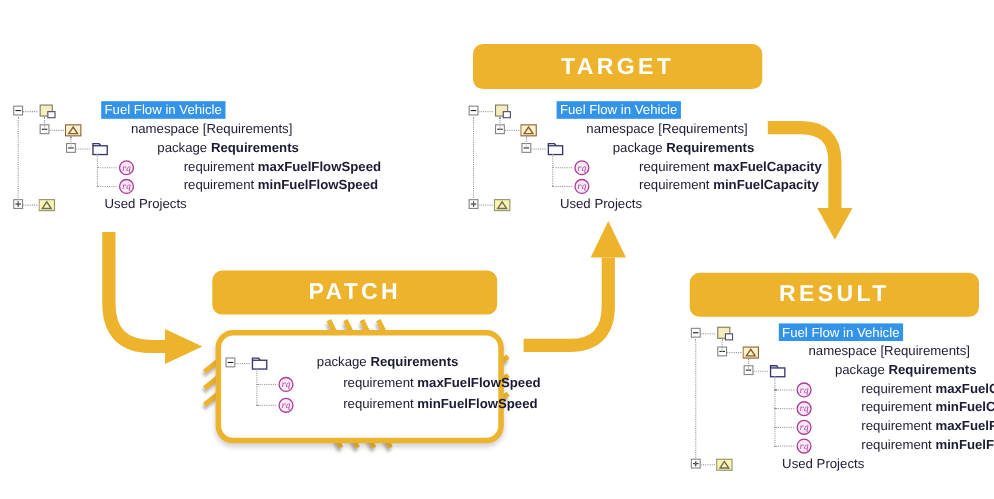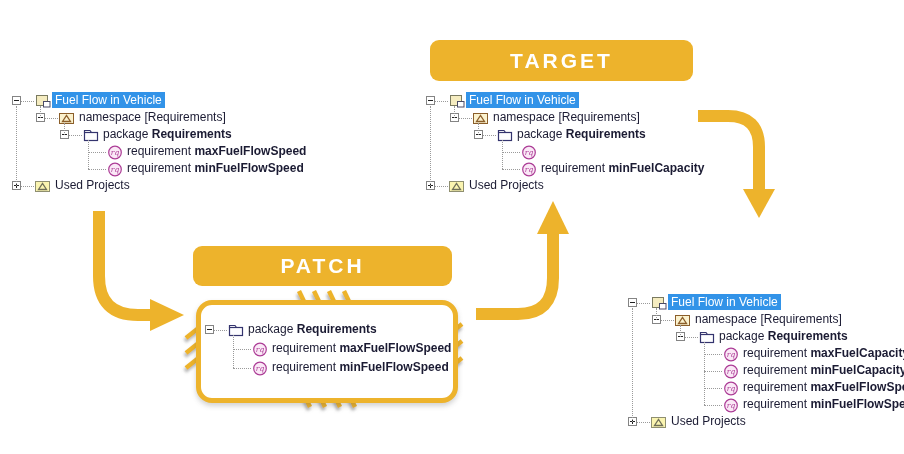--- a/index.html
+++ b/index.html
@@ -16,21 +16,21 @@
              border:5px solid var(--accent);border-radius:16px;background:#fff;
              box-shadow:0 3px 5px rgba(80,80,80,.25);z-index:10;}
   #arrows{position:absolute;left:0;top:0;z-index:5;}
   .tree{position:absolute;z-index:12;font-size:12px;color:var(--treetext);}
   .trow{position:absolute;left:0;white-space:nowrap;}
   .exp{position:absolute;width:9px;height:9px;background:#fff;border:1px solid #848484;box-sizing:border-box;}
   .exp i{position:absolute;background:#222;}
   .exp .h{left:1px;right:1px;top:3px;height:1px;}
   .exp .v{top:1px;bottom:1px;left:3px;width:1px;}
   .ticon{position:absolute;width:16px;height:16px;}
-  .tlabel{position:absolute;line-height:17px;}
+  .tlabel{position:absolute;line-height:17px;margin-left:40px;}
   .tlabel b{font-weight:bold;}
   .sel{background:var(--selblue);color:#fff;padding:1px 3px;margin-left:-3px;}
   .stub{position:absolute;height:0;border-top:1px dotted #9a9a9a;}
   .vline{position:absolute;width:0;border-left:1px dotted #9a9a9a;}
 </style>
 </head>
 <body>
 
 <div id="canvas">
 
@@ -73,20 +73,21 @@
       <g>
         <line x1="442" y1="340" x2="462" y2="324"></line>
           <line x1="442" y1="357" x2="462" y2="341"></line>
         <line x1="442" y1="374" x2="462" y2="358"></line>
       </g>
     </g>
   </svg>
 
   <div class="hdr" id="hdr-patch">PATCH</div>
   <div class="hdr" id="hdr-target">TARGET</div>
+  <div class="hdr" id="hdr-result">RESULT</div>
 
   <div id="patch-box"></div>
 
   <div class="tree" id="tree-source" style="left: 12px; top: 92px; width: 300px; height: 102px;">
       <div class="trow" style="top: 0px; height: 17px; width: 300px;">
         <div class="stub" style="top: 8.5px; left: 9px; width: 13px;"></div>
         <div class="exp" style="left: 0px; top: 4px;">
           <i class="h"></i>
         </div>
         <span class="ticon" style="left: 23px; top: 0.5px;"><svg width="16" height="16" viewBox="0 0 16 16">
@@ -183,20 +184,21 @@
             <rect x="1.5" y="5.5" width="13" height="8" fill="#FDFDFF" stroke="#34346E" stroke-width="1.2"></rect>
           </svg></span>
         <span class="tlabel" style="left: 91px; line-height: 17px;"><span>package</span> <b>Requirements</b></span>
       </div>
       <div class="trow" style="top: 51px; height: 17px; width: 300px;">
         <div class="stub" style="top: 8.5px; left: 76px; width: 18px;"></div>
         <span class="ticon" style="left: 95px; top: 0.5px;"><svg width="16" height="16" viewBox="0 0 16 16">
             <circle cx="8" cy="8.5" r="6.3" fill="#FAE8F6" stroke="#AC3C96" stroke-width="1.2"></circle>
             <text x="8" y="11" font-size="7.5" fill="#AC3C96" text-anchor="middle" font-family="DejaVu Serif, serif" font-style="italic">rq</text>
           </svg></span>
+        <span class="tlabel" style="left: 115px; line-height: 17px;"><span>requirement</span> <b>maxFuelCapacity</b></span>
       </div>
       <div class="trow" style="top: 68px; height: 17px; width: 300px;">
         <div class="stub" style="top: 8.5px; left: 76px; width: 18px;"></div>
         <span class="ticon" style="left: 95px; top: 0.5px;"><svg width="16" height="16" viewBox="0 0 16 16">
             <circle cx="8" cy="8.5" r="6.3" fill="#FAE8F6" stroke="#AC3C96" stroke-width="1.2"></circle>
             <text x="8" y="11" font-size="7.5" fill="#AC3C96" text-anchor="middle" font-family="DejaVu Serif, serif" font-style="italic">rq</text>
           </svg></span>
         <span class="tlabel" style="left: 115px; line-height: 17px;"><span>requirement</span> <b>minFuelCapacity</b></span>
       </div>
       <div class="trow" style="top: 85px; height: 17px; width: 300px;">

